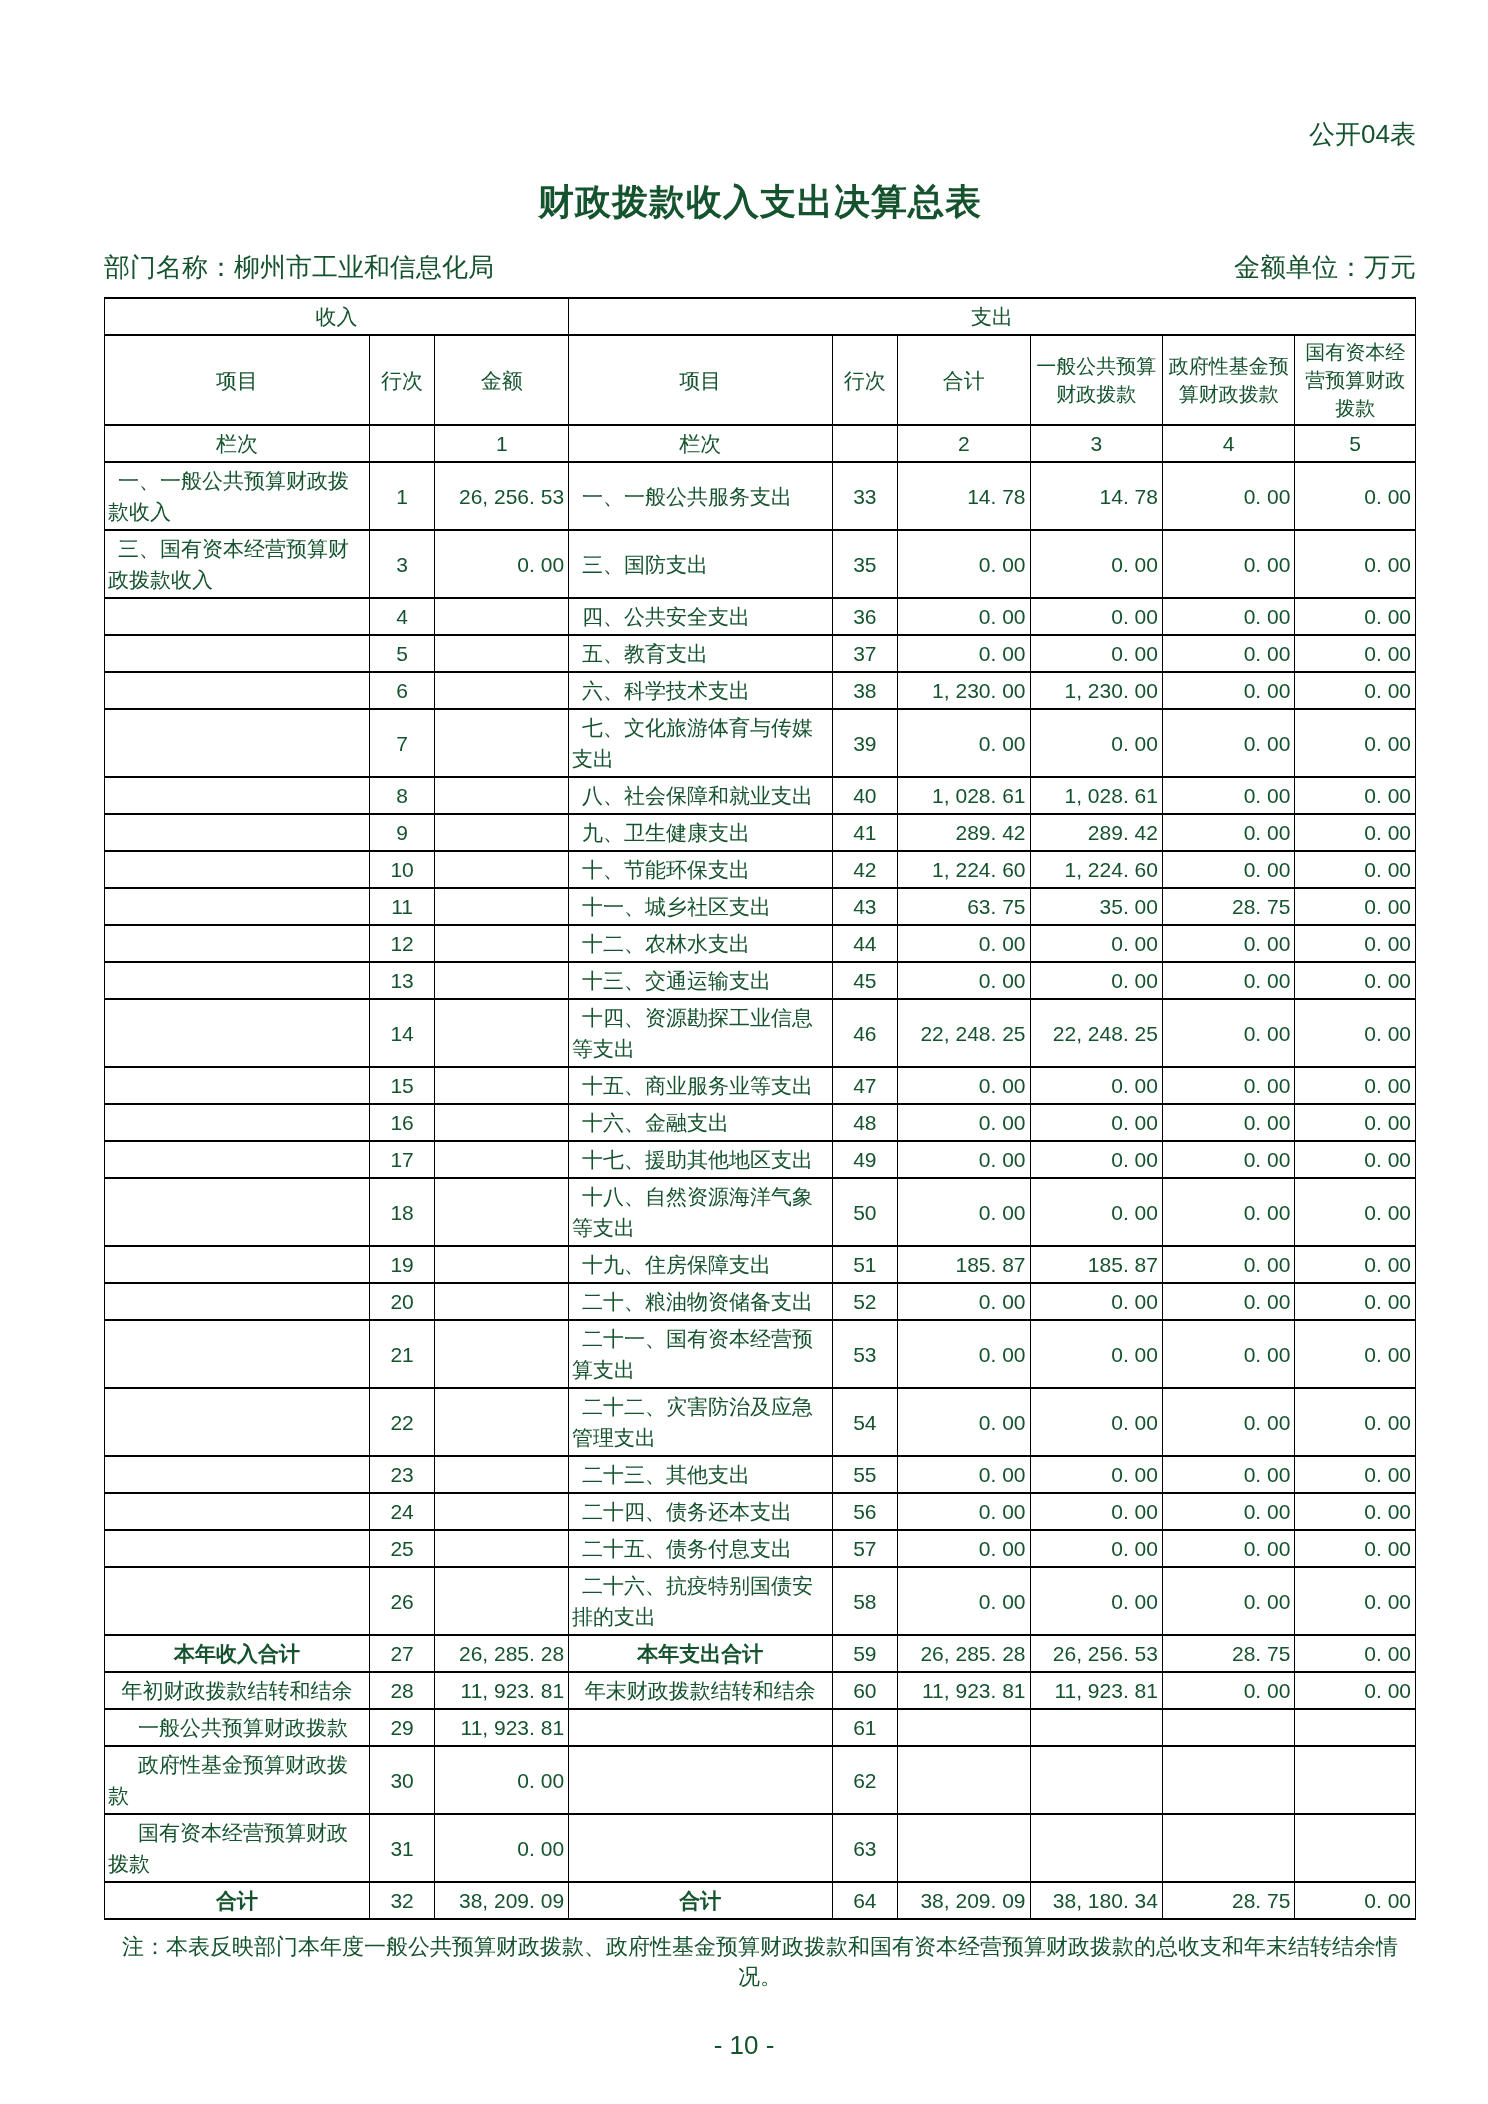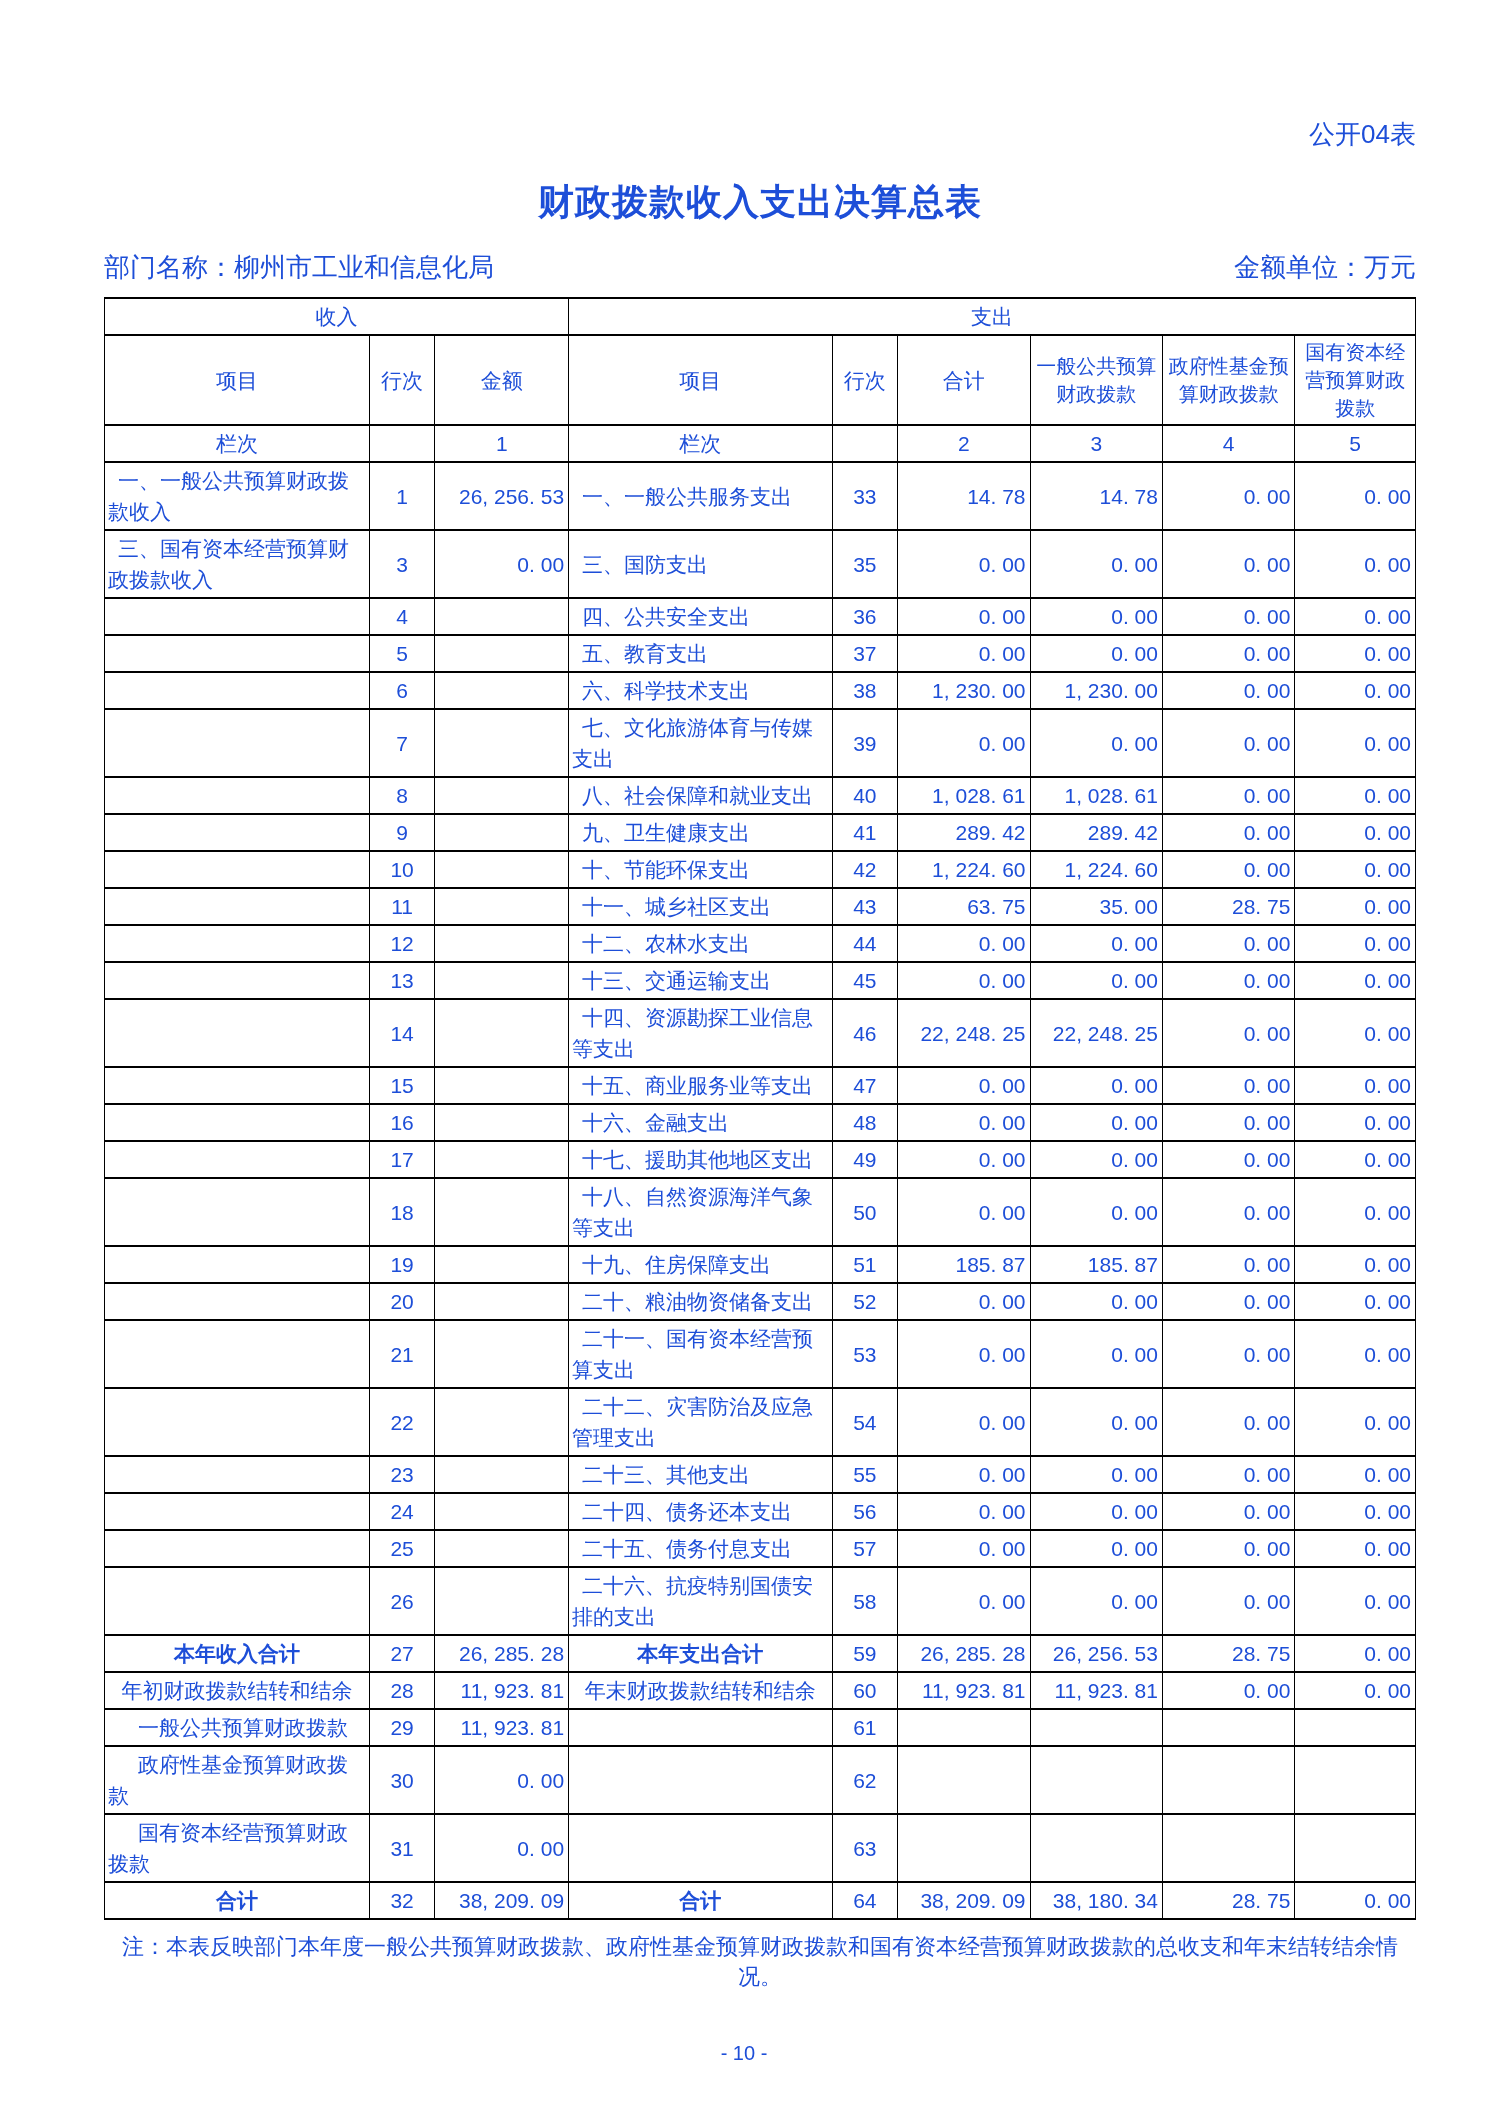--- a/index.html
+++ b/index.html
@@ -1,40 +1,40 @@
 <!DOCTYPE html>
 <html><head>
 <meta charset="utf-8">
 <style>
   * { margin:0; padding:0; box-sizing:border-box; }
   html,body { background:#9b9b9b; }
   .sheet {
     position:relative; width:1488px; height:2104px; background:#ffffff;
-    font-family:"Liberation Sans","DejaVu Sans",sans-serif; color:#1d4ed8;
+    font-family:"Liberation Sans","DejaVu Sans",sans-serif; color:#14532d;
     margin:0 auto; overflow:hidden;
   }
   .content { position:absolute; left:104px; top:0; width:1312px; }
   .form-code { margin-top:118px; text-align:right; font-size:26px; line-height:32px; }
   .page-title { margin-top:34px; text-align:center; font-size:36px; font-weight:bold; line-height:36px; letter-spacing:1px; }
   .dept-row { margin-top:30px; display:flex; justify-content:space-between; align-items:flex-end; font-size:26px; line-height:34px; }
   table.fiscal { margin-top:13px; width:1312px; table-layout:fixed; border-collapse:collapse; border:1px solid #0ea5e9; font-size:21px; }
   td { border:1px solid #000; border-top-width:2px; border-bottom-width:2px; vertical-align:middle; padding:2px 3px; line-height:31px; overflow:hidden; word-break:break-all; }
   tr.grp-row td { height:31px; text-align:center; }
   tr.cols-row td { height:65px; text-align:center; }
   tr.cols-row td.wrapcol { font-size:20px; line-height:28px; padding:2px 1px; }
   tr.lanci-row td { height:30px; text-align:center; }
   tbody td { height:36px; }
   .item  { text-align:left; text-indent:10px; }
   .sub   { text-align:left; text-indent:30px; }
   .center{ text-align:center; }
   .total { text-align:center; font-weight:bold; }
   .rowno { text-align:center; }
   .num   { text-align:right; padding-right:4px; }
   .footnote { margin-top:12px; font-size:22px; line-height:30px; text-align:center; word-break:break-all; }
-  .page-number { position:absolute; left:0; width:100%; top:2030px; text-align:center; font-size:20px;margin-top:12px; }
+  .page-number { position:absolute; left:0; width:100%; top:2030px; text-align:center; font-size:26px; }
 </style>
 </head>
 <body>
 
 <div class="sheet">
   <div class="content">
 
     <div class="form-code">公开04表</div>
 
     <div class="page-title">财政拨款收入支出决算总表</div>

